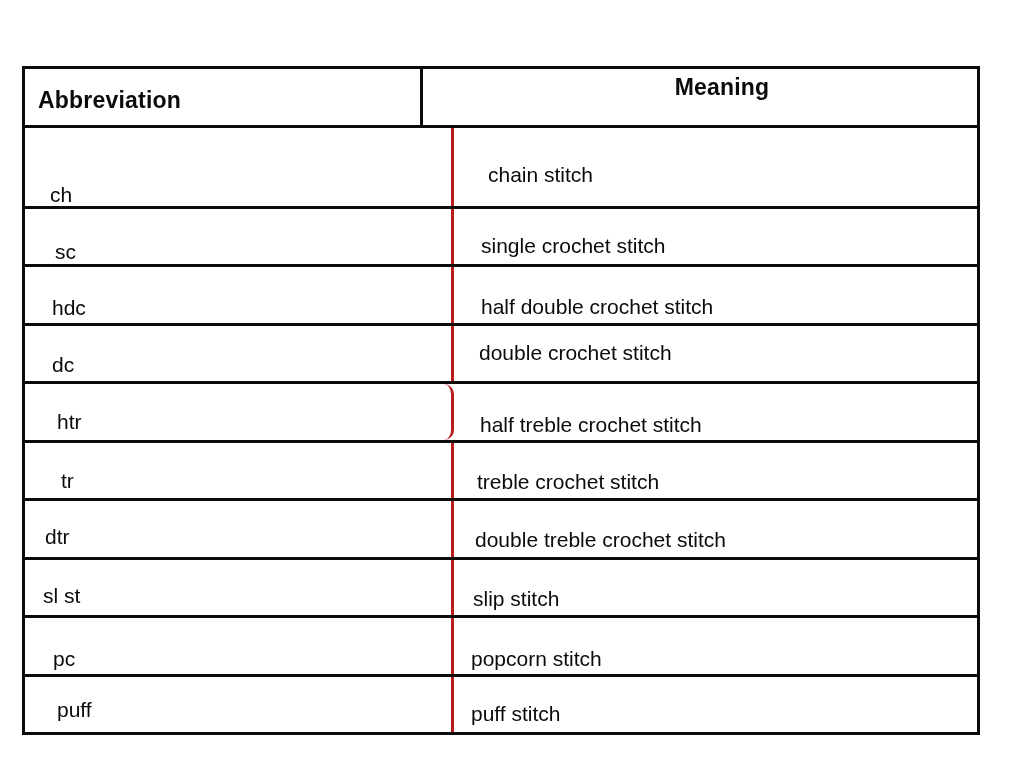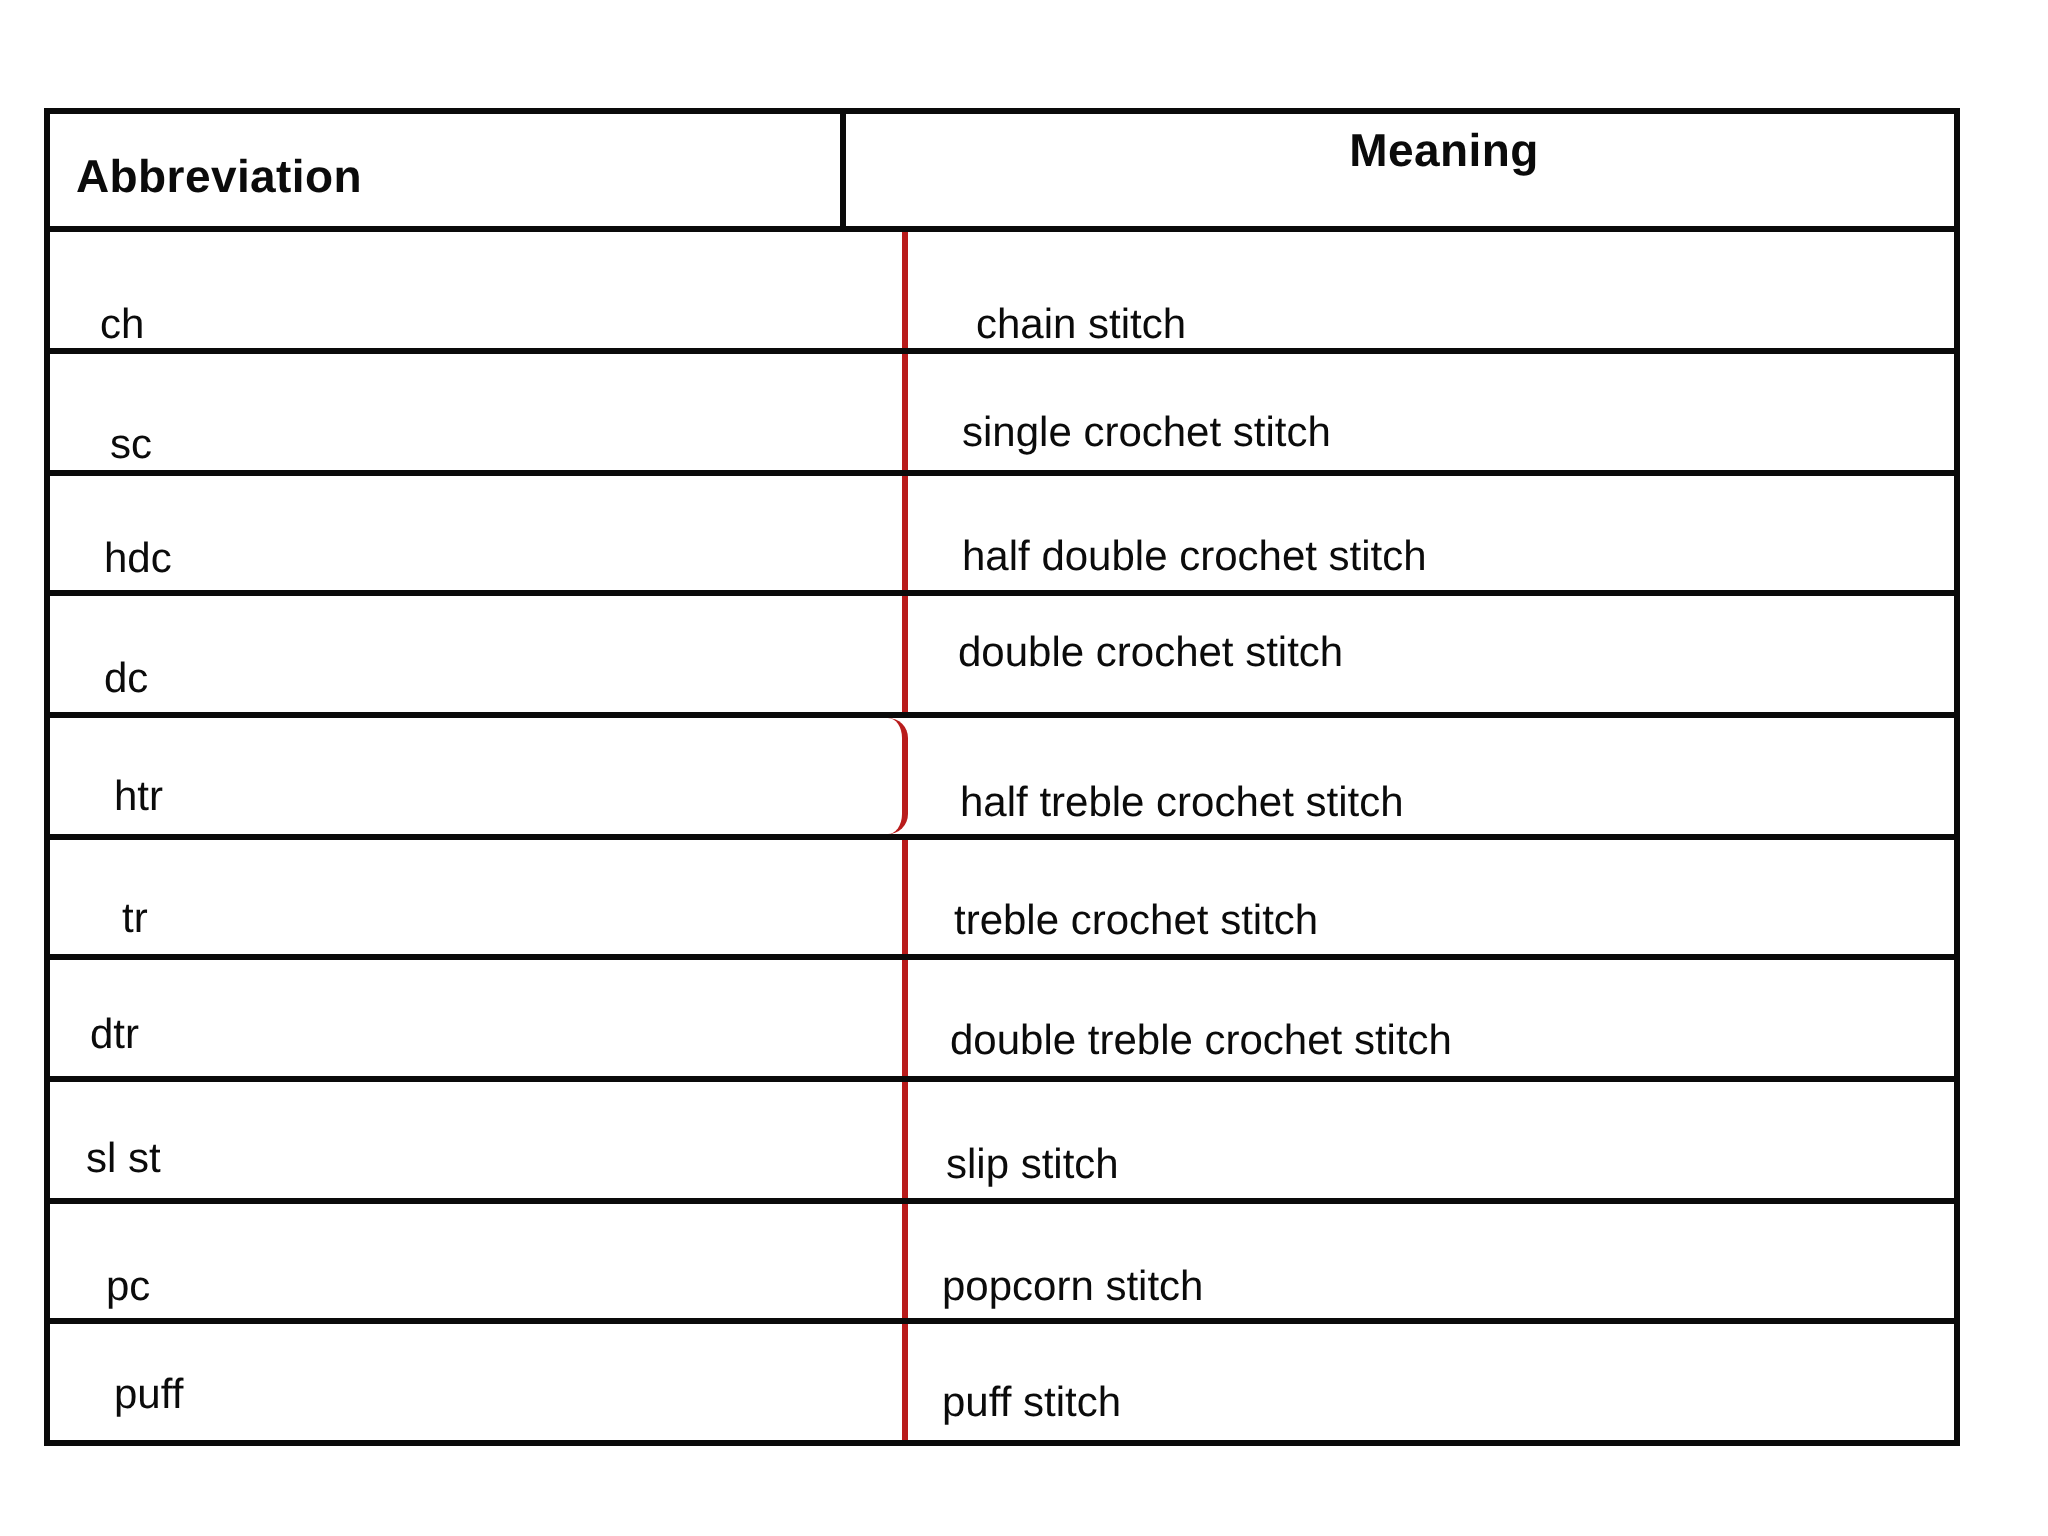--- a/index.html
+++ b/index.html
@@ -13,21 +13,21 @@
   }
   .canvas {
     position: relative;
     width: 1024px;
     height: 768px;
     background: #ffffff;
   }
   .table {
     position: absolute;
     left: 22px;
-    top: 54px;
+    top: 66px;
     width: 958px;
     height: 669px;
     box-sizing: border-box;
     border: 3px solid #0a0a0a;
     background: #ffffff;
     display: flex;
     flex-direction: column;
   }
   .header-row {
     height: 59px;
@@ -94,21 +94,21 @@
   .row:nth-child(2)  .cell-abbr { padding-left: 30px; padding-bottom: 2px; }
   .row:nth-child(3)  .cell-abbr { padding-left: 27px; padding-bottom: 5px; }
   .row:nth-child(4)  .cell-abbr { padding-left: 27px; padding-bottom: 6px; }
   .row:nth-child(5)  .cell-abbr { padding-left: 32px; padding-bottom: 8px; border-radius: 10px; }
   .row:nth-child(6)  .cell-abbr { padding-left: 36px; padding-bottom: 7px; }
   .row:nth-child(7)  .cell-abbr { padding-left: 20px; padding-bottom: 10px; }
   .row:nth-child(8)  .cell-abbr { padding-left: 18px; padding-bottom: 9px; }
   .row:nth-child(9)  .cell-abbr { padding-left: 28px; padding-bottom: 5px; }
   .row:nth-child(10) .cell-abbr { padding-left: 32px; padding-bottom: 12px; }
   
-  .row:nth-child(1)  .cell-meaning { padding-left: 34px; padding-bottom: 1px; margin-top: 36px; }
+  .row:nth-child(1)  .cell-meaning { padding-left: 34px; padding-bottom: 21px; margin-top: 36px; }
   .row:nth-child(2)  .cell-meaning { padding-left: 27px; padding-bottom: 8px; }
   .row:nth-child(3)  .cell-meaning { padding-left: 27px; padding-bottom: 6px; }
   .row:nth-child(4)  .cell-meaning { padding-left: 25px; padding-bottom: 2px; align-items: center; }
   .row:nth-child(5)  .cell-meaning { padding-left: 26px; padding-bottom: 5px; text-align: center; }
   .row:nth-child(6)  .cell-meaning { padding-left: 23px; padding-bottom: 6px; }
   .row:nth-child(7)  .cell-meaning { padding-left: 21px; padding-bottom: 7px; }
   .row:nth-child(8)  .cell-meaning { padding-left: 19px; padding-bottom: 6px; }
   .row:nth-child(9)  .cell-meaning { padding-left: 17px; padding-bottom: 5px; }
   .row:nth-child(10) .cell-meaning { padding-left: 17px; padding-bottom: 8px; }
 </style>

